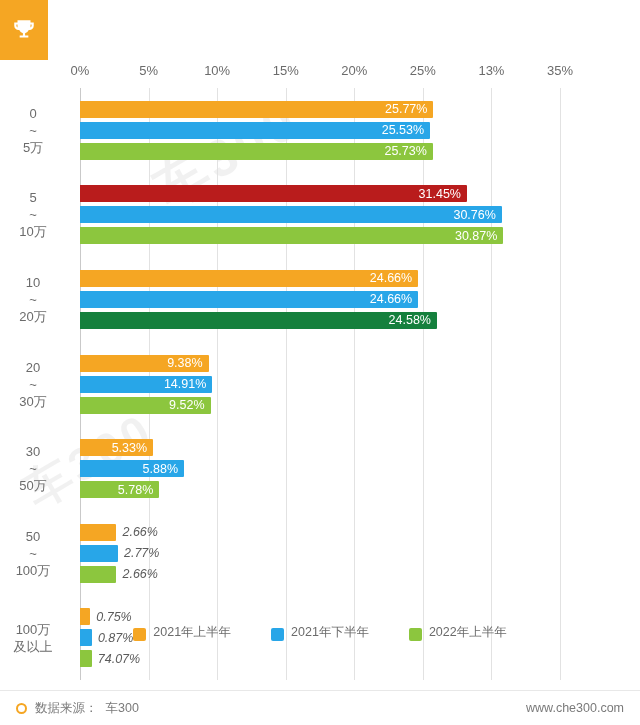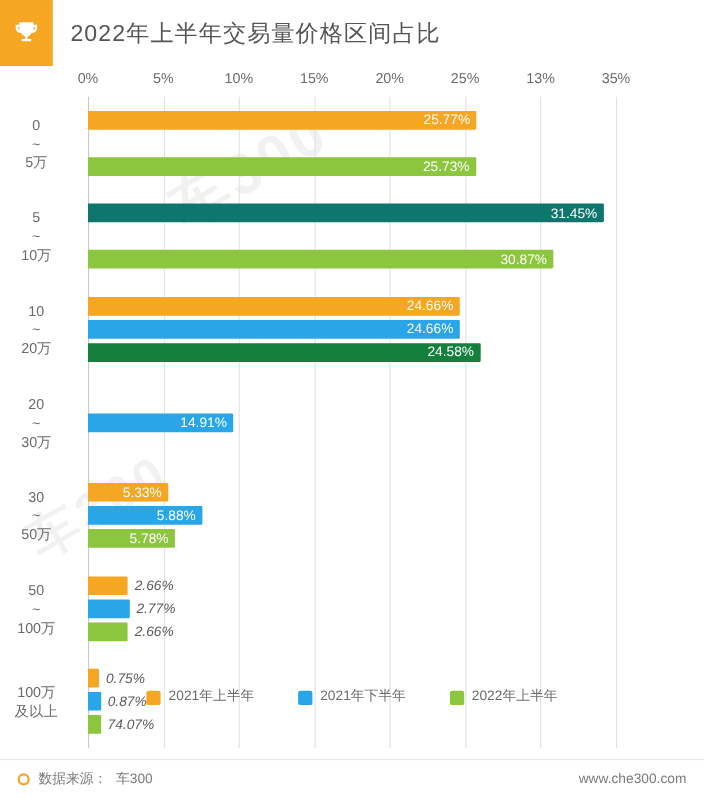--- a/index.html
+++ b/index.html
@@ -118,21 +118,20 @@
 </style>
 </head>
 <body>
 
 <div class="header">
   <div class="header-badge">
     <svg class="trophy" viewBox="0 0 24 24">
       <path d="M6 3h12v2h3v3a4 4 0 0 1-4 4h-.6A5 5 0 0 1 13 14.9V17h3v2H8v-2h3v-2.1A5 5 0 0 1 7.6 12H7a4 4 0 0 1-4-4V5h3V3zm0 4H5v1a2 2 0 0 0 1 1.7V7zm12 0v2.7A2 2 0 0 0 19 8V7h-1z" fill="#ffffff"></path>
     </svg>
   </div>
-  <div class="header-title">2022年上半年交易量价格区间占比</div>
 </div>
 
 <div class="watermark wm1">车300</div>
 <div class="watermark wm2">车300</div>
 
 <div class="chart">
   <div class="plot" id="plot">
       <div class="gridline first" style="left: 0px;"></div>
       <div class="xlabel" style="left: 0px;">0%</div>
       <div class="gridline" style="left: 68.5714px;"></div>
@@ -151,32 +150,38 @@
       <div class="xlabel" style="left: 480px;">35%</div>
       <div class="group" style="top: 12.7857px; height: 59px;">
         <div class="cat-label" style="top: 4px;">
           <div>0</div>
           <div>~</div>
           <div>5万</div>
         </div>
         <div class="bar" style="top: 0px; left: 0px; width: 353.417px; background: rgb(245, 166, 35);">
           <span class="bar-value inside">25.77%</span>
         </div>
+        <div class="bar" style="top: 21px; left: 0px; width: 350.126px; background: rgb(40, 166, 232);">
+          <span class="bar-value inside">25.53%</span>
+        </div>
         <div class="bar" style="top: 42px; left: 0px; width: 352.869px; background: rgb(140, 198, 62);">
           <span class="bar-value inside">25.73%</span>
         </div>
       </div>
       <div class="group" style="top: 97.3571px; height: 59px;">
         <div class="cat-label" style="top: 4px;">
           <div>5</div>
           <div>~</div>
           <div>10万</div>
         </div>
-        <div class="bar" style="top: 0px; left: 0px; width: 469px; background: #0f766e;">
+        <div class="bar" style="top: 0px; left: 0px; width: 387px; background: #b91c1c;">
           <span class="bar-value inside">31.45%</span>
+        </div>
+        <div class="bar" style="top: 21px; left: 0px; width: 421.851px; background: rgb(40, 166, 232);">
+          <span class="bar-value inside">30.76%</span>
         </div>
         <div class="bar" style="top: 42px; left: 0px; width: 423.36px; background: rgb(140, 198, 62);">
           <span class="bar-value inside">30.87%</span>
         </div>
       </div>
       <div class="group" style="top: 181.929px; height: 59px;">
         <div class="cat-label" style="top: 4px;">
           <div>10</div>
           <div>~</div>
           <div>20万</div>
@@ -190,22 +195,28 @@
         <div class="bar" style="top: 42px; left: 0px; width: 357px; background: #15803d;">
           <span class="bar-value inside">24.58%</span>
         </div>
       </div>
       <div class="group" style="top: 266.5px; height: 59px;">
         <div class="cat-label" style="top: 4px;">
           <div>20</div>
           <div>~</div>
           <div>30万</div>
         </div>
+        <div class="bar" style="top: 0px; left: 0px; width: 128.64px; background: rgb(245, 166, 35);">
+          <span class="bar-value inside">9.38%</span>
+        </div>
         <div class="bar" style="top: 21px; left: 0px; width: 132.343px; background: rgb(40, 166, 232);">
           <span class="bar-value inside">14.91%</span>
+        </div>
+        <div class="bar" style="top: 42px; left: 0px; width: 130.56px; background: rgb(140, 198, 62);">
+          <span class="bar-value inside">9.52%</span>
         </div>
       </div>
       <div class="group" style="top: 351.071px; height: 59px;">
         <div class="cat-label" style="top: 4px;">
           <div>30</div>
           <div>~</div>
           <div>50万</div>
         </div>
         <div class="bar" style="top: 0px; left: 0px; width: 73.0971px; background: rgb(245, 166, 35);">
           <span class="bar-value inside">5.33%</span>

